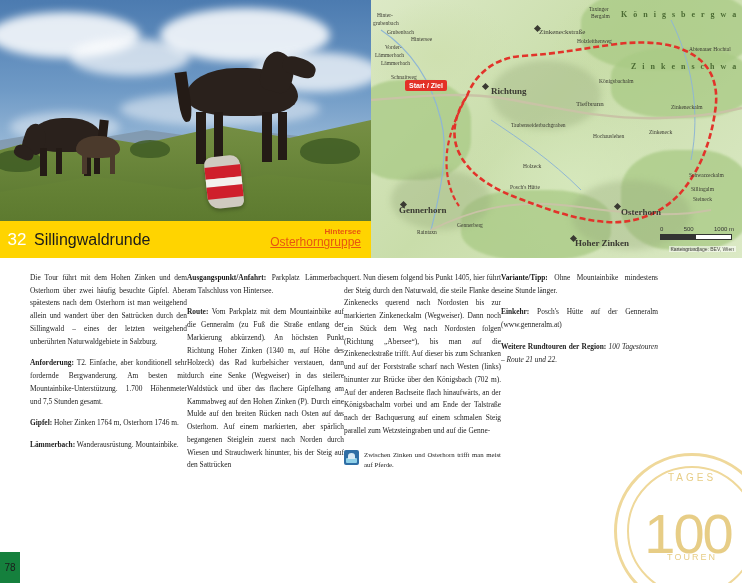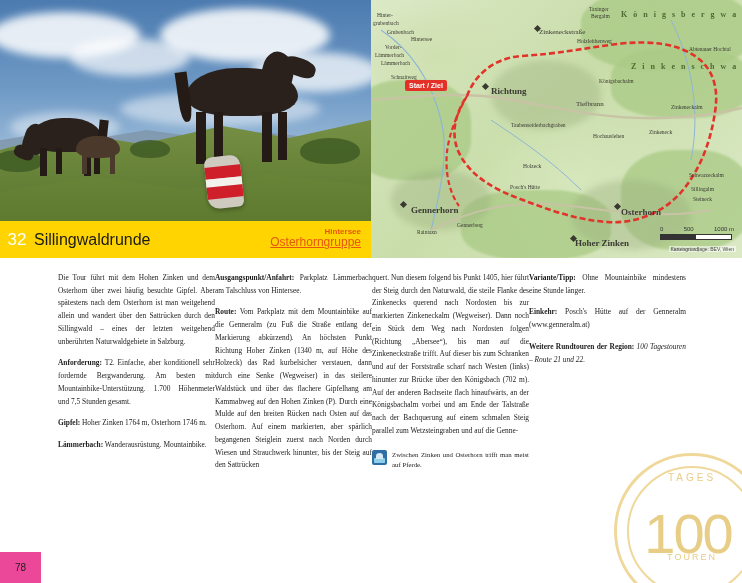--- a/index.html
+++ b/index.html
@@ -244,21 +244,21 @@
   .title-region .r2 {
     font-size: 12px;
     color: #e8560f;
     text-decoration: underline;
   }
 
   
   .columns {
     position: absolute;
     top: 272px;
-    left: 58px;
+    left: 30px;
     width: 660px;
     height: 280px;
     display: flex;
   }
   .col {
     width: 157px;
     font-family: "Liberation Serif", serif;
     font-size: 7.4px;
     line-height: 1.72;
     color: #1c1c1c;
@@ -300,23 +300,23 @@
     font-family: "Liberation Serif", serif;
     font-size: 6.8px;
     line-height: 1.55;
     color: #1c1c1c;
   }
 
   
   .footer-tab {
     position: absolute;
     left: 0; bottom: 0;
-    width: 41px;
+    width: 20px;
     height: 31px;
-    background: #ec4899;
+    background: #15803d;
     display: flex;
     align-items: center;
     justify-content: center;
   }
   .footer-num {
     font-size: 10px;
     color: #1b1b1b;
     font-family: "Liberation Sans", sans-serif;
   }
 
@@ -476,21 +476,21 @@
           <div class="map-label big" style="left: 120px; top: 86px;">Richtung</div>
           <div class="map-label mid" style="left: 205px; top: 100px;">Tiefbrunn</div>
           <div class="map-label small" style="left: 228px; top: 78px;">Königsbachalm</div>
           <div class="map-label small" style="left: 140px; top: 122px;">Taubenseiderbachgraben</div>
           <div class="map-label small" style="left: 222px; top: 133px;">Hochauslehen</div>
           <div class="map-label small" style="left: 278px; top: 129px;">Zinkeneck</div>
           <div class="map-label small" style="left: 300px; top: 104px;">Zinkeneckalm</div>
           <div class="map-label small" style="left: 152px; top: 163px;">Holzeck</div>
           <div class="map-label small" style="left: 139px; top: 184px;">Posch's Hütte</div>
           <div class="map-label big" style="left: 250px; top: 207px;">Osterhorn</div>
-          <div class="map-label big" style="left: 40px; top: 205px;">Gennerhorn</div>
+          <div class="map-label big" style="left: 28px; top: 205px;">Gennerhorn</div>
           <div class="map-label small" style="left: 86px; top: 222px;">Gennerberg</div>
           <div class="map-label big" style="left: 204px; top: 238px;">Hoher Zinken</div>
           <div class="map-label small" style="left: 46px; top: 229px;">Raintaxn</div>
           <div class="map-label small" style="left: 20px; top: 74px;">Schnaitweg</div>
           <div class="map-label small" style="left: 14px; top: 44px;">Vorder-</div>
           <div class="map-label small" style="left: 4px; top: 52px;">Lämmerbach</div>
           <div class="map-label small" style="left: 40px; top: 36px;">Hintersee</div>
           <div class="map-label small" style="left: 16px; top: 29px;">Grubenbach</div>
           <div class="map-label small" style="left: 10px; top: 60px;">Lämmerbach</div>
           <div class="map-label small" style="left: 300px; top: 246px;">Pitschenberg</div>

